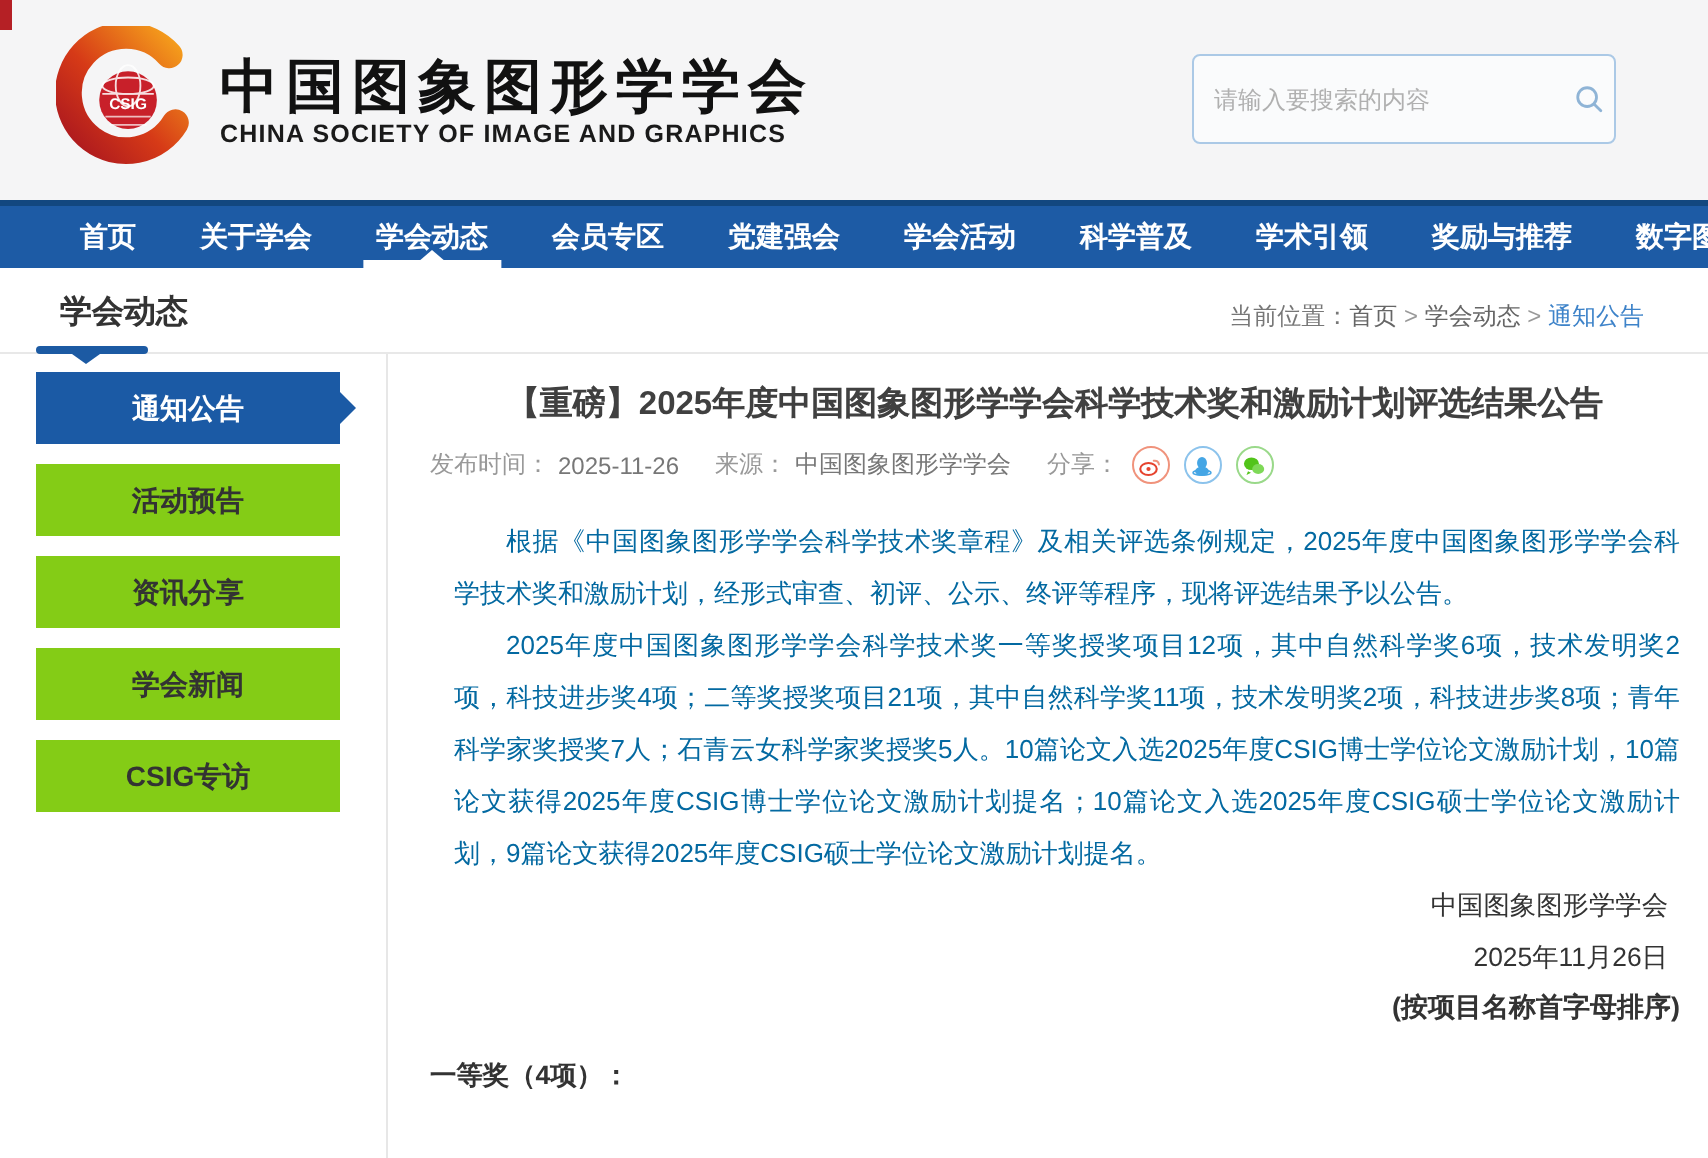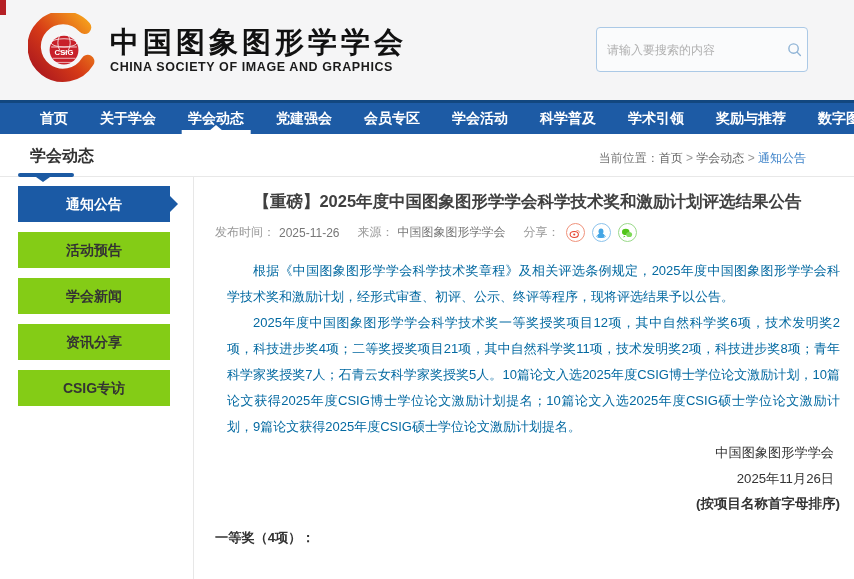--- a/index.html
+++ b/index.html
@@ -23,21 +23,21 @@
   .nav { position:absolute; top:100px; left:0; width:854px; height:34px; background:#1d5ba5; border-top:3px solid #12477f; display:flex; padding-left:24px; }
   .nav-item { position:relative; color:#fff; font-size:14px; font-weight:bold; line-height:31px; padding:0 16px; text-decoration:none; cursor:pointer; white-space:nowrap; }
   .nav-item.active::after { content:""; position:absolute; left:50%; transform:translateX(-50%); bottom:0; width:78%; height:4px; background:#fff; }
   .nav-item.active::before { content:""; position:absolute; left:50%; transform:translateX(-50%); bottom:3px; border-left:7px solid transparent; border-right:7px solid transparent; border-bottom:6px solid #fff; }
 
   
   .subheader { position:absolute; top:137px; left:0; width:854px; height:40px; background:#fff; border-bottom:1px solid #e8e8e8; }
   .page-tab { position:absolute; left:30px; top:9px; font-size:16px; font-weight:bold; color:#333; }
   .tab-underline { position:absolute; left:18px; bottom:-1px; width:56px; height:4px; background:#1c5aa3; border-radius:2px; }
   .tab-underline::after { content:""; position:absolute; left:18px; top:4px; border-left:7px solid transparent; border-right:7px solid transparent; border-top:5px solid #1c5aa3; }
-  .breadcrumb { position:absolute; right:48px; top:13px; font-size:12px; color:#777; }
+  .breadcrumb { position:absolute; right:32px; top:13px; font-size:12px; color:#777; }
   .bc-prefix { color:#777; }
   .bc-link { color:#666; text-decoration:none; cursor:pointer; }
   .bc-link::before { content:" > "; color:#999; cursor:default; }
   .bc-link:first-child::before { content:""; }
   .bc-link.active { color:#3e83c9; }
 
   
   .sidebar { position:absolute; left:18px; top:186px; width:152px; }
   .side-item { position:relative; height:36px; line-height:36px; margin-bottom:10px; background:#84cc16; color:#333; font-size:14px; font-weight:bold; text-align:center; cursor:pointer; }
   .side-item.active { background:#1b5aa5; color:#fff; }
@@ -104,42 +104,42 @@
           <line x1="10.8" y1="10.8" x2="14.3" y2="14.3" stroke="#8fb4d6" stroke-width="1.5" stroke-linecap="round"></line>
         </svg>
       </span>
     </div>
   </div>
 
   <div class="nav">
       <a class="nav-item">首页</a>
       <a class="nav-item">关于学会</a>
       <a class="nav-item active">学会动态</a>
+      <a class="nav-item">会员专区</a>
       <a class="nav-item">党建强会</a>
-      <a class="nav-item">会员专区</a>
       <a class="nav-item">学会活动</a>
       <a class="nav-item">科学普及</a>
       <a class="nav-item">学术引领</a>
       <a class="nav-item">奖励与推荐</a>
       <a class="nav-item">数字图书馆</a>
     </div>
 
   <div class="subheader">
     <div class="page-tab">学会动态</div>
     <div class="tab-underline"></div>
     <div class="breadcrumb">
       <span class="bc-prefix">当前位置：</span><span><a class="bc-link">首页</a><a class="bc-link">学会动态</a><a class="bc-link active">通知公告</a></span>
     </div>
   </div>
 
   <div class="sidebar">
       <div class="side-item active">通知公告</div>
       <div class="side-item">活动预告</div>
+      <div class="side-item">资讯分享</div>
       <div class="side-item">学会新闻</div>
-      <div class="side-item">资讯分享</div>
       <div class="side-item">CSIG专访</div>
     </div>
 
   <div class="content-divider"></div>
 
   <div class="article">
     <div class="art-title">【重磅】2025年度中国图象图形学学会科学技术奖和激励计划评选结果公告</div>
 
     <div class="art-meta">
       <span>发布时间：</span>

